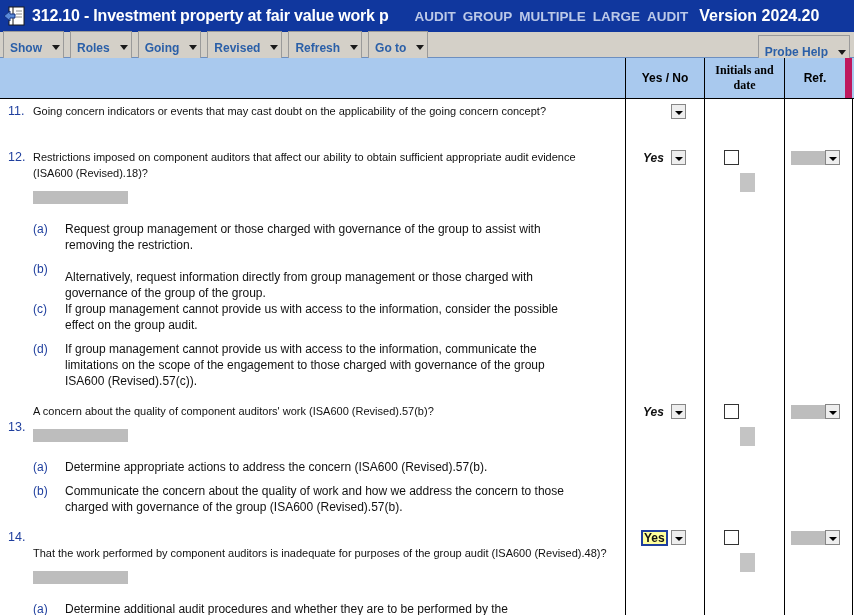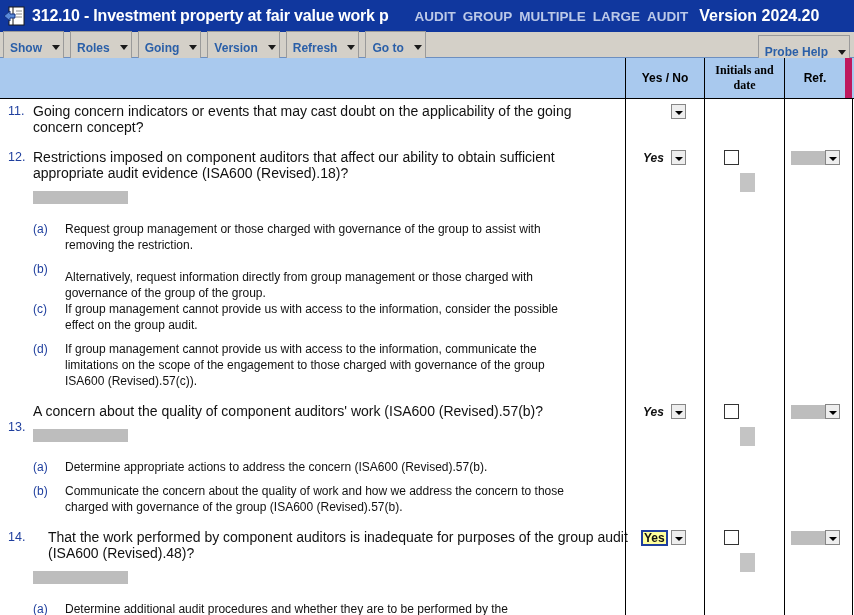--- a/index.html
+++ b/index.html
@@ -172,21 +172,21 @@
   }
   .row-alpha {
     position: absolute;
     left: 33px;
     font-size: 12px;
     color: #1f3f9e;
     line-height: 16px;
   }
   .row-body {
     position: absolute;
-    font-size: 14px;
+    font-size: 11px;
     color: #111111;
     line-height: 16px;
   }
   .lvl1 .row-body { left: 33px; width: 580px; }
   .lvl2 .row-body { left: 65px; width: 500px; font-size: 12px; }
 
   .redact {
     position: absolute;
     left: 33px;
     width: 95px;
@@ -275,21 +275,21 @@
       </div>
       <div class="tb-btn">
         <span class="lbl">Roles</span>
         <span class="caret"></span>
       </div>
       <div class="tb-btn">
         <span class="lbl">Going</span>
         <span class="caret"></span>
       </div>
       <div class="tb-btn">
-        <span class="lbl">Version</span>
+        <span class="lbl">Revised</span>
         <span class="caret"></span>
       </div>
       <div class="tb-btn">
         <span class="lbl">Refresh</span>
         <span class="caret"></span>
       </div>
       <div class="tb-btn">
         <span class="lbl">Go to</span>
         <span class="caret"></span>
       </div>
@@ -362,21 +362,21 @@
       <div class="qtext lvl2" style="top: 360px;">
         <div class="row-alpha" style="top: 0px;">(a)</div>
         <div class="row-body" style="top: 0px;">Determine appropriate actions to address the concern (ISA600 (Revised).57(b).</div>
       </div>
       <div class="qtext lvl2" style="top: 384px;">
         <div class="row-alpha" style="top: 0px;">(b)</div>
         <div class="row-body" style="top: 0px;">Communicate the concern about the quality of work and how we address the concern to those charged with governance of the group (ISA600 (Revised).57(b).</div>
       </div>
       <div class="qtext lvl1" style="top: 430px;">
         <div class="row-num" style="top: 0px;">14.</div>
-        <div class="row-body" style="top: 0px; margin-left: 15px;">That the work performed by component auditors is inadequate for purposes of the group audit (ISA600 (Revised).48)?</div>
+        <div class="row-body" style="top: 16px;">That the work performed by component auditors is inadequate for purposes of the group audit (ISA600 (Revised).48)?</div>
       </div>
       <div class="ddbtn" style="left: 671px; top: 431px;"></div>
       <div class="yesval focused" style="left: 641px; top: 431px;">Yes</div>
       <div class="chkbox" style="left: 724px; top: 431px;"></div>
       <div class="initmark" style="left: 740px; top: 454px;"></div>
       <div class="refbox" style="left: 791px; top: 432px;"></div>
       <div class="ddbtn" style="left: 825px; top: 431px;"></div>
       <div class="redact" style="top: 472px;"></div>
       <div class="qtext lvl2" style="top: 502px;">
         <div class="row-alpha" style="top: 0px;">(a)</div>

